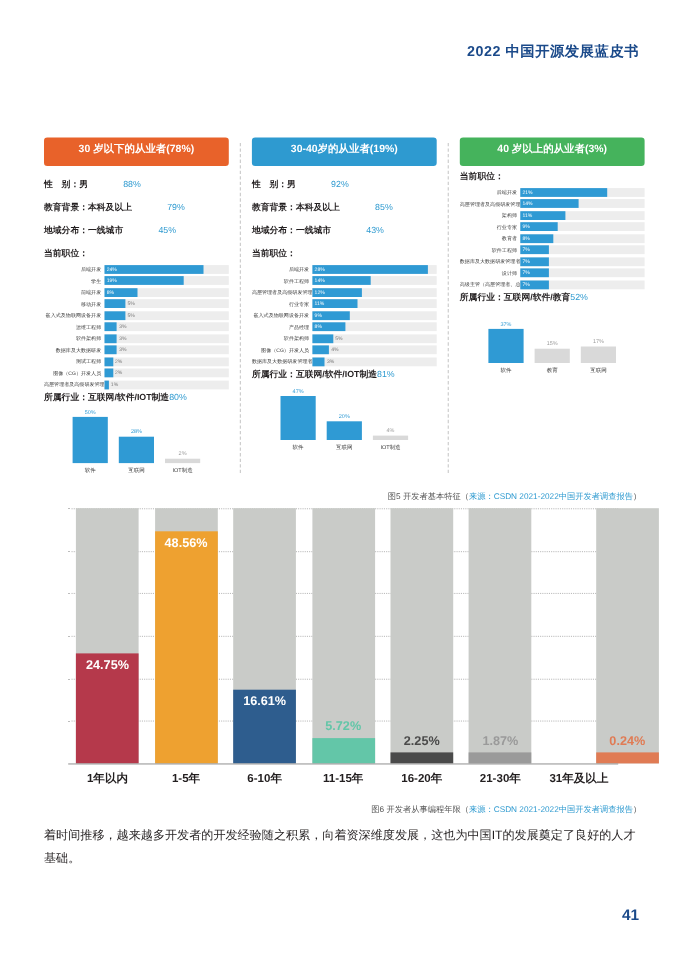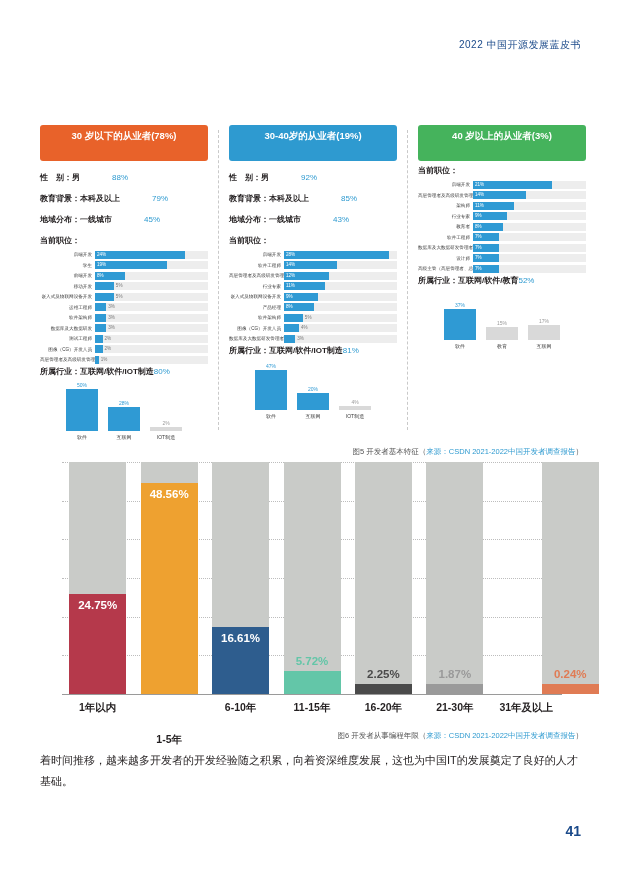--- a/index.html
+++ b/index.html
@@ -9,35 +9,35 @@
     font-family:"Liberation Sans","DejaVu Sans",sans-serif;
     color:#231f20;
     position:relative;
     overflow:hidden;
   }
   .page{position:relative;width:623px;height:869px;}
 
   
   .header{
     position:absolute;top:38px;right:42px;
-    font-size:10px;color:#1b4a8a;font-weight:normal;letter-spacing:.5px;
+    font-size:13px;color:#1b4a8a;font-weight:bold;letter-spacing:.5px;
   }
 
   
   .panels{position:absolute;top:125px;left:40px;width:545px;height:320px;}
   .panel{position:absolute;top:0;width:168px;}
   .panel.p1{left:0;}
   .panel.p2{left:189px;}
   .panel.p3{left:378px;}
   .divider{position:absolute;top:5px;width:1px;height:300px;border-left:1px dashed #c9c9c9;}
   .divider.d1{left:178px;}
   .divider.d2{left:367px;}
 
   .ptitle{
-    height:36px;line-height:22px;text-align:center;
+    height:26px;line-height:22px;text-align:center;
     font-size:9.5px;font-weight:bold;color:#fff;border-radius:3px;
   }
   .ptitle.orange{background:#e8622a;}
   .ptitle.blue{background:#2e9ad0;}
   .ptitle.green{background:#45b35c;}
 
   .kv{margin-top:11px;font-size:8px;line-height:12px;}
   .kv .lbl{color:#231f20;font-weight:bold;}
   .kv .val{color:#231f20;font-weight:bold;}
   .kv .pct{color:#2e9ad0;font-weight:normal;padding-left:32px;}
@@ -468,21 +468,21 @@
           </div>
         </div>
         <div class="bcol" style="left: 435.786px; height: 232px; background: rgb(201, 203, 200); margin-left: 44px;">
           <div class="bfill" style="height: 10px; background: rgb(224, 123, 84);">
             <div class="bval" style="color: rgb(224, 123, 84); top: -16px;">0.24%</div>
           </div>
         </div>
       </div>
     <div class="xaxis">
         <div class="xlab" style="left: 0.714286px;">1年以内</div>
-        <div class="xlab" style="left: 72.1429px; margin-top: 32px;">1-5年</div>
+        <div class="xlab" style="left: 72.1429px;">1-5年</div>
         <div class="xlab" style="left: 143.571px;">6-10年</div>
         <div class="xlab" style="left: 215px;">11-15年</div>
         <div class="xlab" style="left: 286.429px;">16-20年</div>
         <div class="xlab" style="left: 357.857px;">21-30年</div>
         <div class="xlab" style="left: 429.286px;">31年及以上</div>
       </div>
   </div>
 
   <div class="cap cap2">
     <span>图6 开发者从事编程年限（</span><span class="src">来源：CSDN 2021-2022中国开发者调查报告</span><span>）</span>

